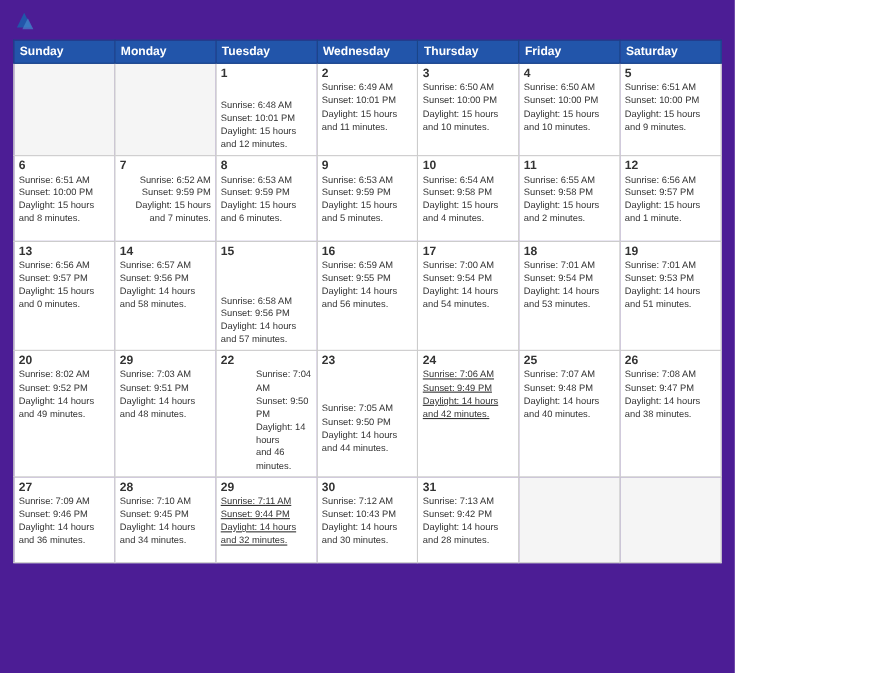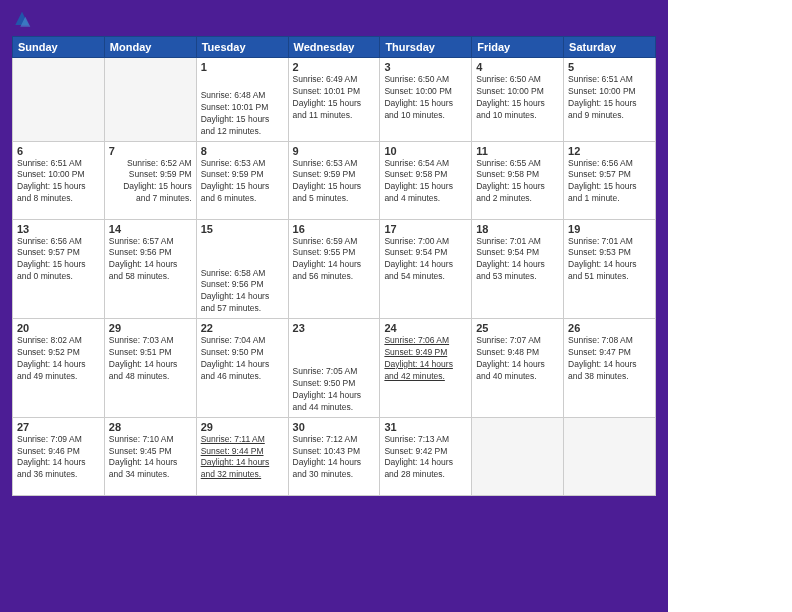--- a/index.html
+++ b/index.html
@@ -273,21 +273,21 @@
           </td>
           <td>
             <span class="day-number">29</span>
             <div class="day-info" style="white-space: pre-line;">Sunrise: 7:03 AM
 Sunset: 9:51 PM
 Daylight: 14 hours
 and 48 minutes.</div>
           </td>
           <td>
             <span class="day-number">22</span>
-            <div class="day-info" style="white-space: pre-line;">Sunrise: 7:04 AM
+            <div class="day-info" style="white-space: pre-line; margin-left: 32px;">Sunrise: 7:04 AM
 Sunset: 9:50 PM
 Daylight: 14 hours
 and 46 minutes.</div>
           </td>
           <td>
             <span class="day-number">23</span>
             <div class="day-info" style="white-space: pre-line; margin-top: 32px;">Sunrise: 7:05 AM
 Sunset: 9:50 PM
 Daylight: 14 hours
 and 44 minutes.</div>

